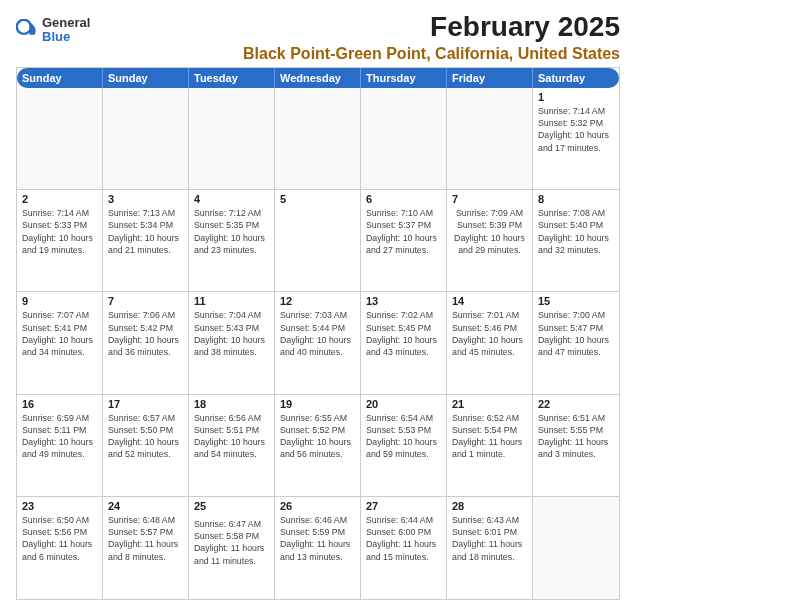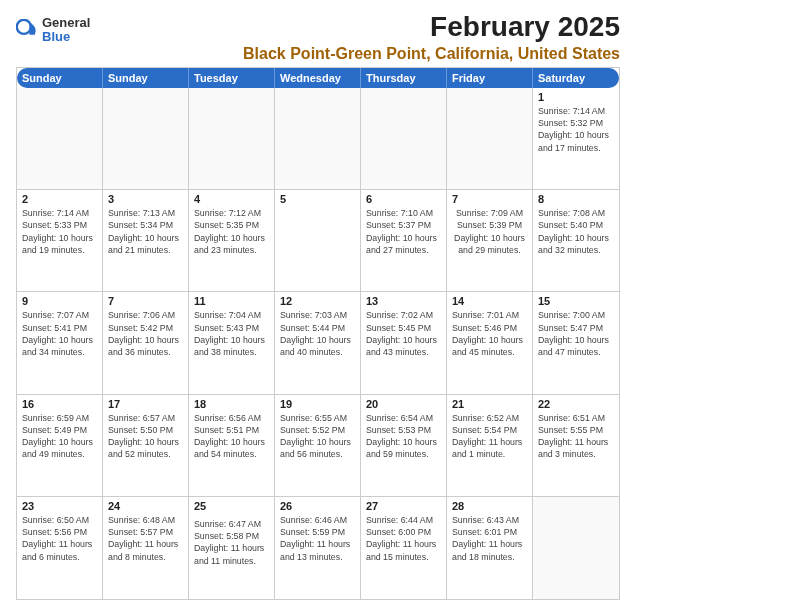--- a/index.html
+++ b/index.html
@@ -237,21 +237,21 @@
             <div class="day-num">15</div>
             <div class="day-info" style="white-space: pre-line;">Sunrise: 7:00 AM
 Sunset: 5:47 PM
 Daylight: 10 hours and 47 minutes.</div>
           </div>
         </div>
         <div class="cal-row">
           <div class="cal-cell">
             <div class="day-num">16</div>
             <div class="day-info" style="white-space: pre-line;">Sunrise: 6:59 AM
-Sunset: 5:49 PM
+Sunset: 5:11 PM
 Daylight: 10 hours and 49 minutes.</div>
           </div>
           <div class="cal-cell">
             <div class="day-num">17</div>
             <div class="day-info" style="white-space: pre-line;">Sunrise: 6:57 AM
 Sunset: 5:50 PM
 Daylight: 10 hours and 52 minutes.</div>
           </div>
           <div class="cal-cell">
             <div class="day-num">18</div>

